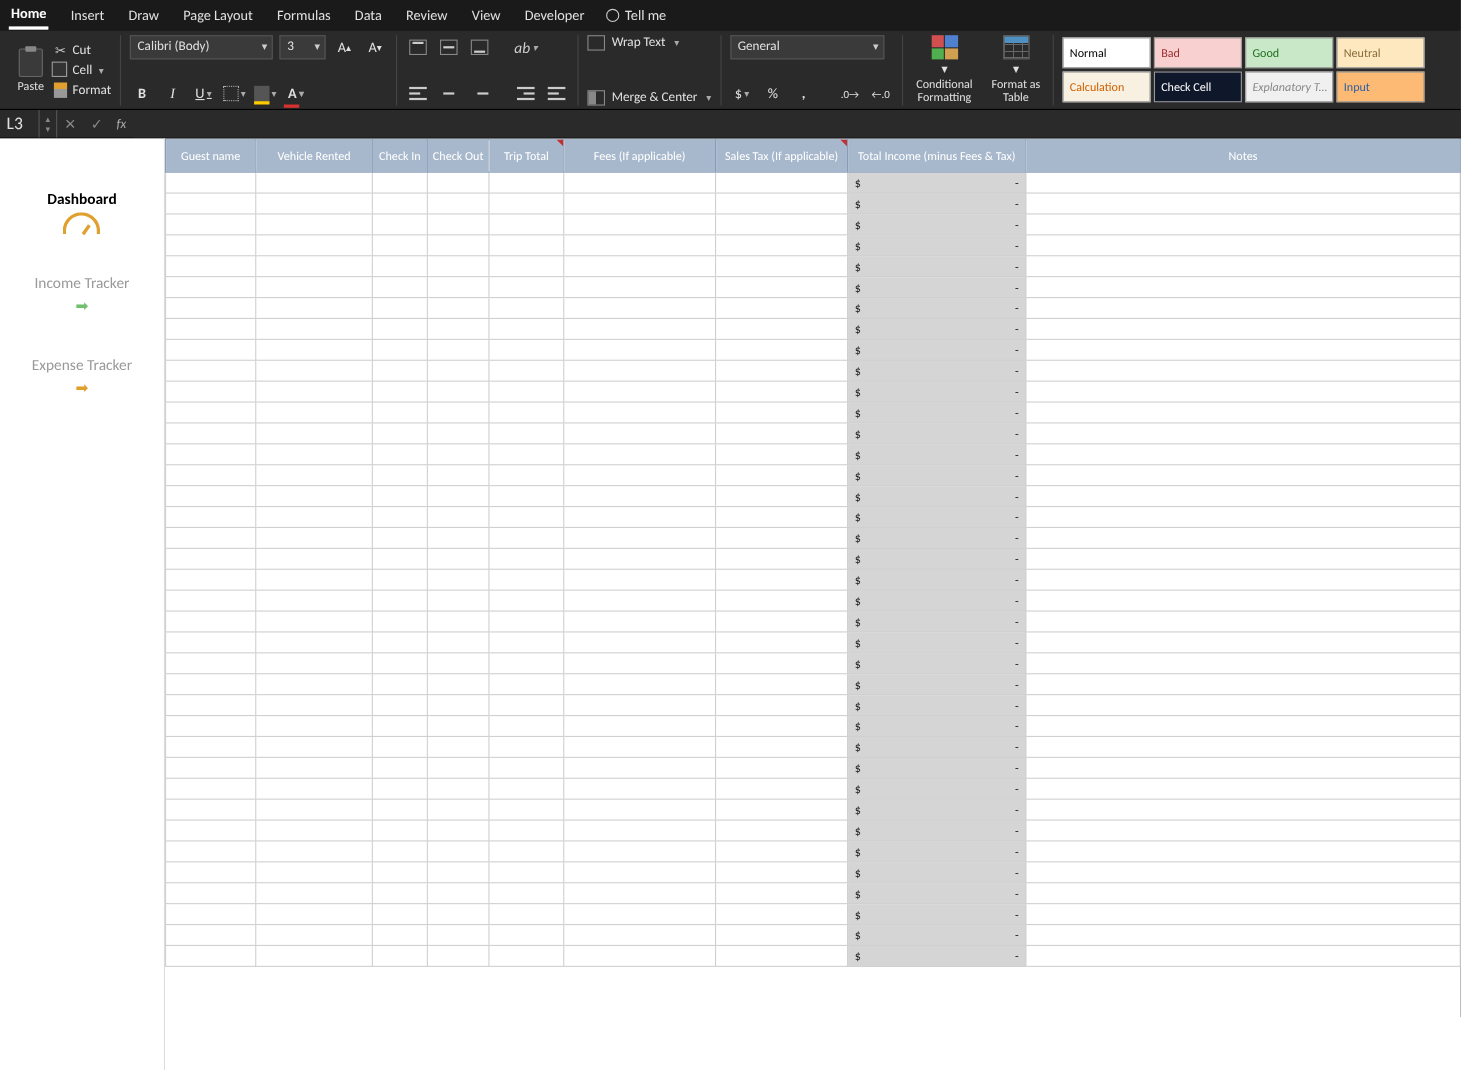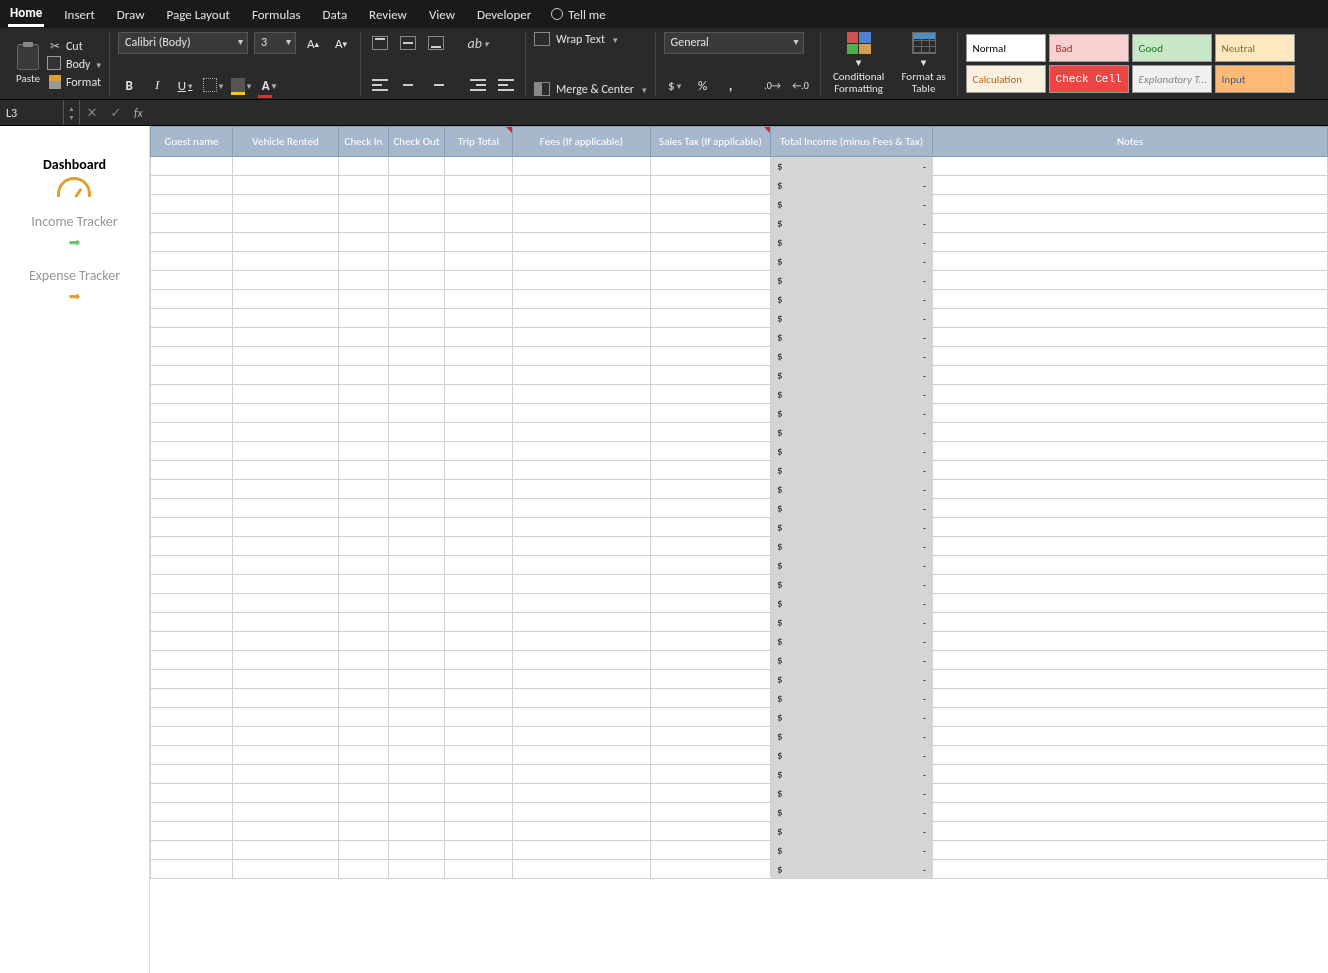--- a/index.html
+++ b/index.html
@@ -70,29 +70,29 @@
 .cond-ic { width: 24px; height: 22px; display: grid; grid-template-columns: 1fr 1fr; gap: 1px; }
 .cond-ic span:nth-child(1) { background: #d05050; } .cond-ic span:nth-child(2) { background: #5080d0; }
 .cond-ic span:nth-child(3) { background: #50b050; } .cond-ic span:nth-child(4) { background: #d0a050; }
 .table-ic { width: 24px; height: 22px; background: linear-gradient(#5090c0 0 30%, transparent 30%), repeating-linear-gradient(0deg, #666 0 1px, transparent 1px 6px), repeating-linear-gradient(90deg, #666 0 1px, transparent 1px 8px); border: 1px solid #666; }
 
 .styles-grid { display: grid; grid-template-columns: repeat(4, 80px); grid-template-rows: 28px 28px; gap: 3px; }
 .style-cell { border: 1px solid #999; font-size: 11px; padding: 4px 6px; display: flex; align-items: center; overflow: hidden; white-space: nowrap; }
 
 
 .formula-bar { background: #2a2a2a; height: 26px; display: flex; align-items: center; border-bottom: 1px solid #000; }
-.name-box { width: 64px; color: #e0e0e0; font-size: 12px; padding: 0 6px; border-right: 1px solid #555; height: 100%; display: flex; align-items: center; }
+.name-box { width: 36px; color: #e0e0e0; font-size: 16px; padding: 0 6px; border-right: 1px solid #555; height: 100%; display: flex; align-items: center; }
 .nb-arrows { display: flex; flex-direction: column; font-size: 7px; color: #888; padding: 0 4px; border-right: 1px solid #555; height: 100%; justify-content: center; gap: 0; }
 .fb-btn { width: 24px; text-align: center; color: #888; font-size: 13px; }
 .fx { font-style: italic; color: #aaa; font-size: 12px; padding: 0 6px; }
 .formula-input { flex: 1; background: #2a2a2a; border: none; color: #e0e0e0; height: 100%; padding: 0 6px; font-size: 12px; outline: none; }
 
 
 .main { display: flex; height: calc(973px - 28px - 72px - 26px); background: #fff; }
-.sheet-nav { width: 150px; background: #fff; padding: 30px 8px; display: flex; flex-direction: column; align-items: center; gap: 16px; border-right: 1px solid #ddd; }
+.sheet-nav { width: 150px; background: #fff; padding: 46px 8px; display: flex; flex-direction: column; align-items: center; gap: 36px; border-right: 1px solid #ddd; }
 .nav-item { display: flex; flex-direction: column; align-items: center; gap: 4px; font-size: 14px; cursor: pointer; }
 .nav-item.active { color: #000; font-weight: 700; }
 .nav-item.inactive { color: #999; }
 .dash-ic { width: 34px; height: 20px; border: 3px solid #e0a030; border-bottom: none; border-radius: 34px 34px 0 0; position: relative; }
 .dash-ic::after { content: ""; position: absolute; bottom: 0; left: 14px; width: 3px; height: 10px; background: #e0a030; transform: rotate(35deg); transform-origin: bottom; }
 .arrow-ic { font-size: 14px; }
 .arrow-ic.green { color: #70c070; }
 .arrow-ic.orange { color: #e0a030; }
 
 
@@ -137,21 +137,21 @@
     </div>
     <div style="display:flex; flex-direction:column; gap:4px;">
       <div class="clip-item">
           <span class="small-icon scissors">✂</span>
           <span>Cut</span>
         </div>
       <div class="clip-item">
           <span class="small-icon">
             <span class="copy-ic"></span>
           </span>
-          <span>Body</span>
+          <span>Cell</span>
           <span class="drop-arrow">▾</span>
         </div>
       <div class="clip-item">
           <span class="small-icon">
             <span class="brush-ic"></span>
           </span>
           <span>Format</span>
         </div>
     </div>
   </div>
@@ -282,21 +282,21 @@
     </div>
   </div>
 
   <div class="ribbon-group no-border" style="padding-top:2px">
     <div class="styles-grid" id="styles-grid">
         <div class="style-cell" style="background: rgb(255, 255, 255); color: rgb(0, 0, 0); text-align: right;">Normal</div>
         <div class="style-cell" style="background: rgb(248, 208, 208); color: rgb(160, 48, 48);">Bad</div>
         <div class="style-cell" style="background: rgb(200, 232, 200); color: rgb(32, 112, 32);">Good</div>
         <div class="style-cell" style="background: rgb(253, 232, 192); color: rgb(138, 109, 59);">Neutral</div>
         <div class="style-cell" style="background: rgb(248, 240, 224); color: rgb(208, 96, 0);">Calculation</div>
-        <div class="style-cell" style="background: #ef4444; color: rgb(255, 255, 255); font-family: Liberation Mono, monospace;">Check Cell</div>
+        <div class="style-cell" style="background: #0f172a; color: rgb(255, 255, 255);">Check Cell</div>
         <div class="style-cell" style="background: rgb(240, 240, 240); color: rgb(136, 136, 136); font-style: italic;">Explanatory T...</div>
         <div class="style-cell" style="background: #fdba74; color: rgb(48, 96, 160);">Input</div>
       </div>
   </div>
 </div>
 
 <div class="formula-bar">
   <div class="name-box">
       <span>L3</span>
     </div>

